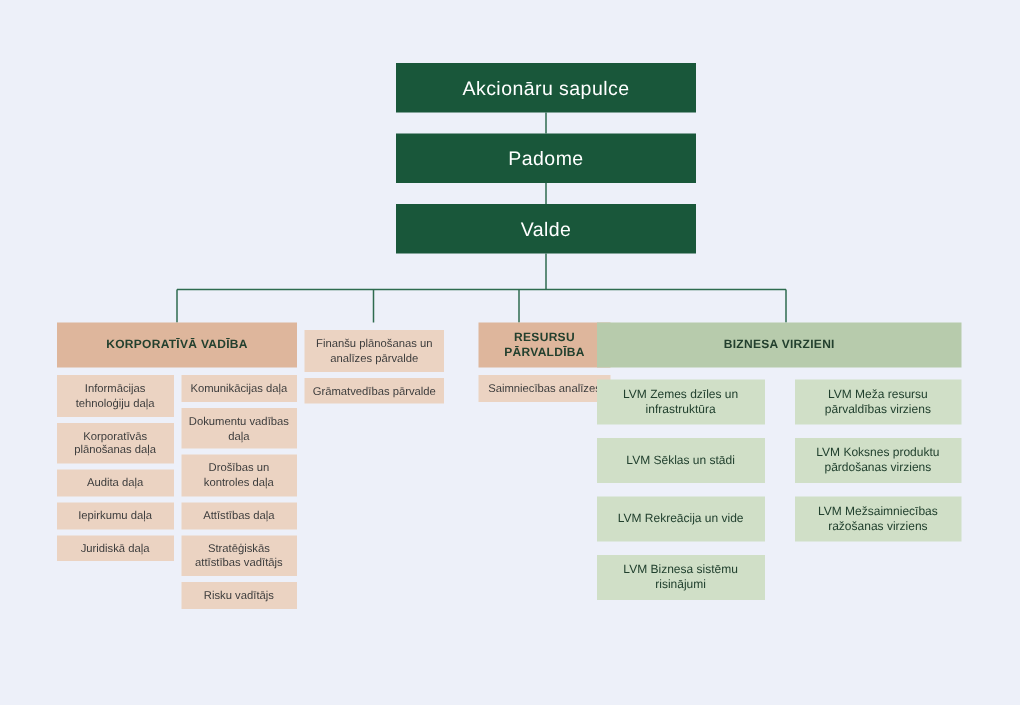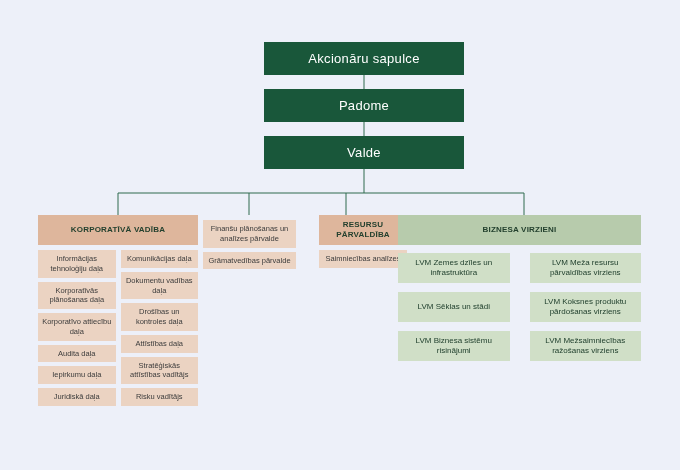--- a/index.html
+++ b/index.html
@@ -99,21 +99,20 @@
   <div class="topbox" id="top-0">Akcionāru sapulce</div>
   <div class="topbox" id="top-1">Padome</div>
   <div class="topbox" id="top-2">Valde</div>
 
   <div class="group tan" id="group-0">
     <div class="group-header">KORPORATĪVĀ VADĪBA</div>
     <div class="cols">
       <div class="col">
         <div class="item">Informācijas tehnoloģiju daļa</div>
         <div class="item">Korporatīvās plānošanas daļa</div>
-        <div class="item">Korporatīvo attiecību daļa</div>
         <div class="item">Audita daļa</div>
         <div class="item">Iepirkumu daļa</div>
         <div class="item">Juridiskā daļa</div>
       </div>
       <div class="col">
         <div class="item">Komunikācijas daļa</div>
         <div class="item">Dokumentu vadības daļa</div>
         <div class="item">Drošības un kontroles daļa</div>
         <div class="item">Attīstības daļa</div>
         <div class="item">Stratēģiskās attīstības vadītājs</div>
@@ -139,20 +138,21 @@
       </div>
     </div>
   </div>
 
   <div class="group green" id="group-3">
     <div class="group-header">BIZNESA VIRZIENI</div>
     <div class="cols">
       <div class="col">
         <div class="item">LVM Zemes dzīles un infrastruktūra</div>
         <div class="item">LVM Sēklas un stādi</div>
+        <div class="item">LVM Rekreācija un vide</div>
         <div class="item">LVM Biznesa sistēmu risinājumi</div>
       </div>
       <div class="col">
         <div class="item">LVM Meža resursu pārvaldības virziens</div>
         <div class="item">LVM Koksnes produktu pārdošanas virziens</div>
         <div class="item">LVM Mežsaimniecības ražošanas virziens</div>
       </div>
     </div>
   </div>
 

